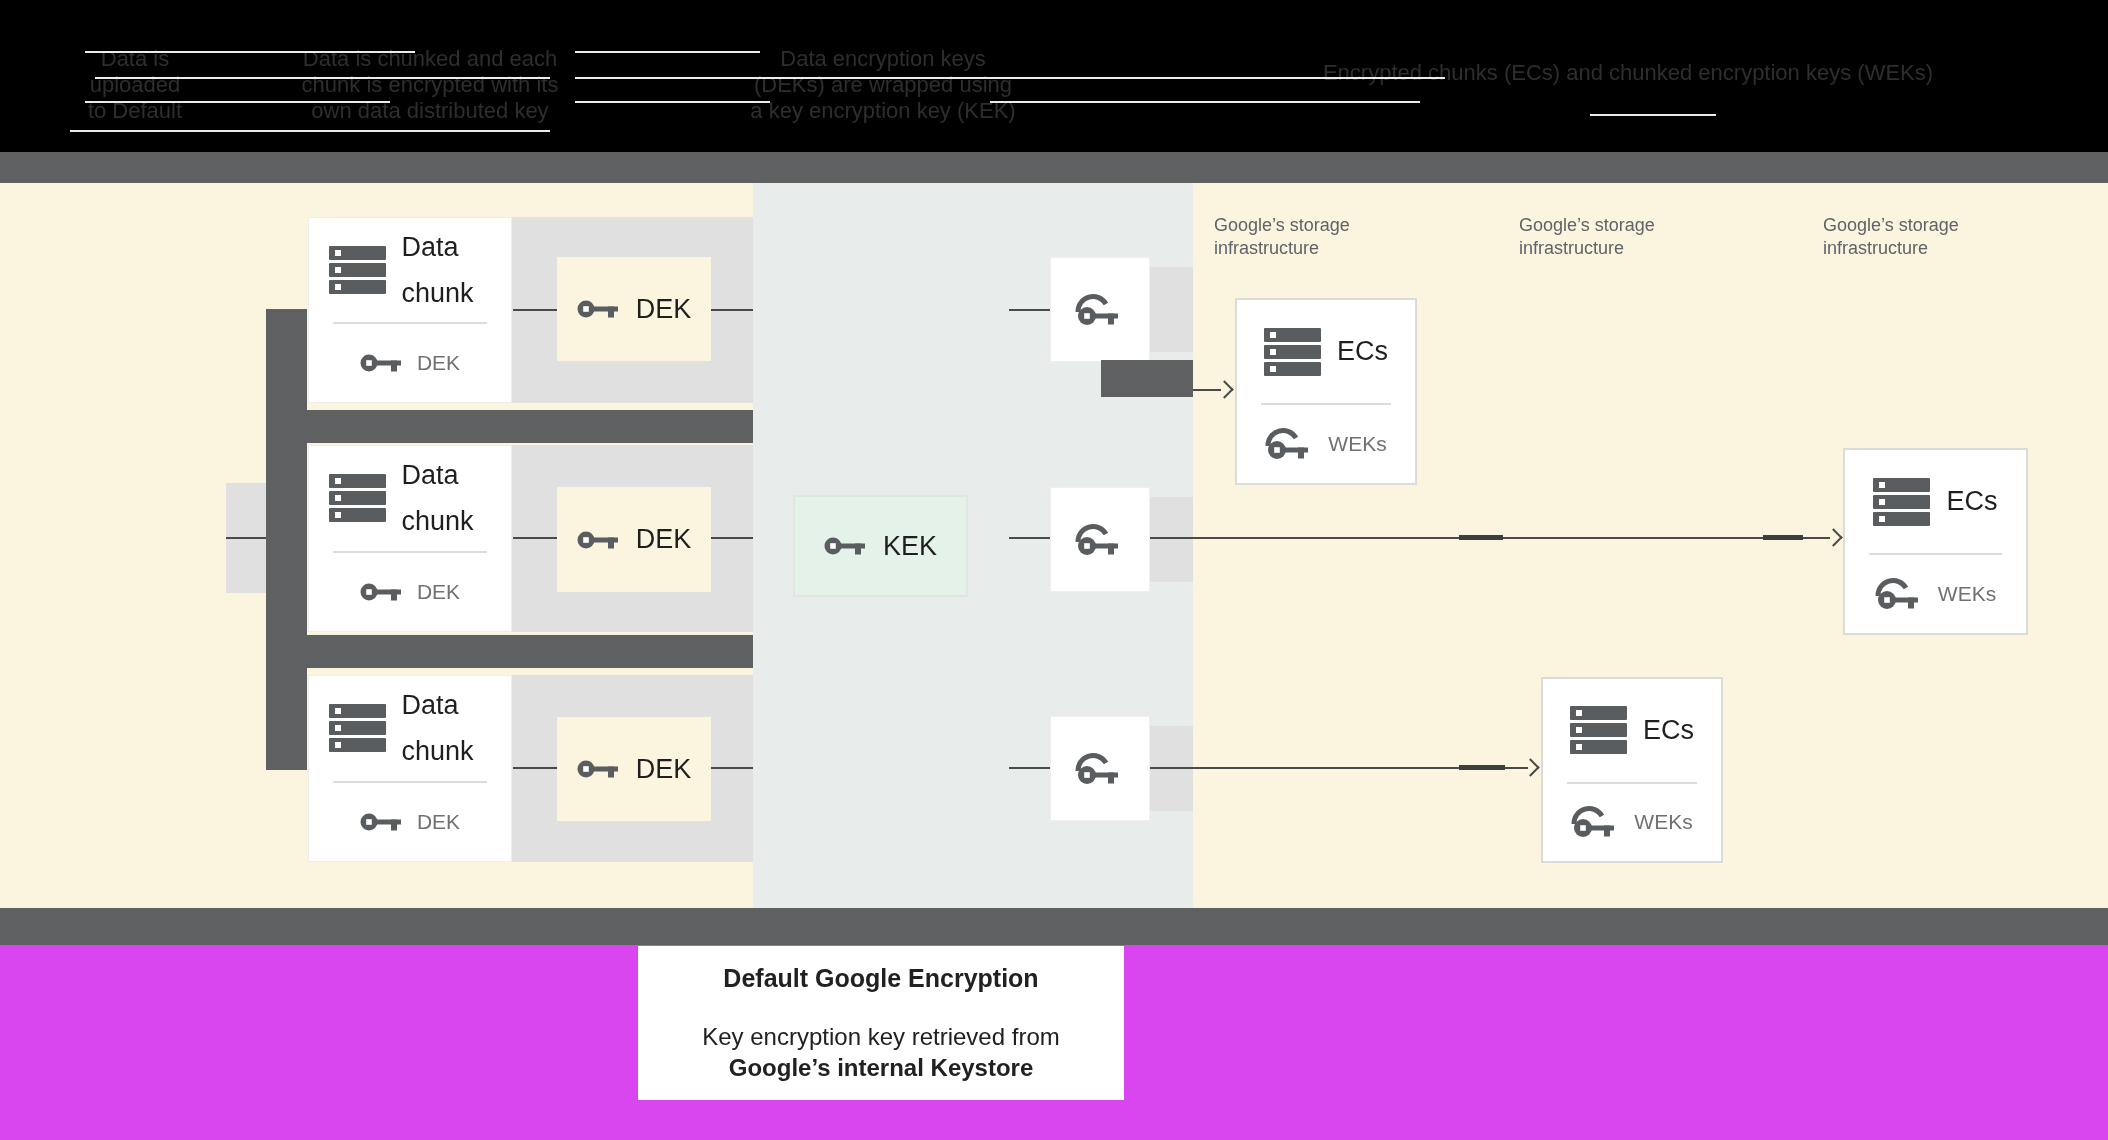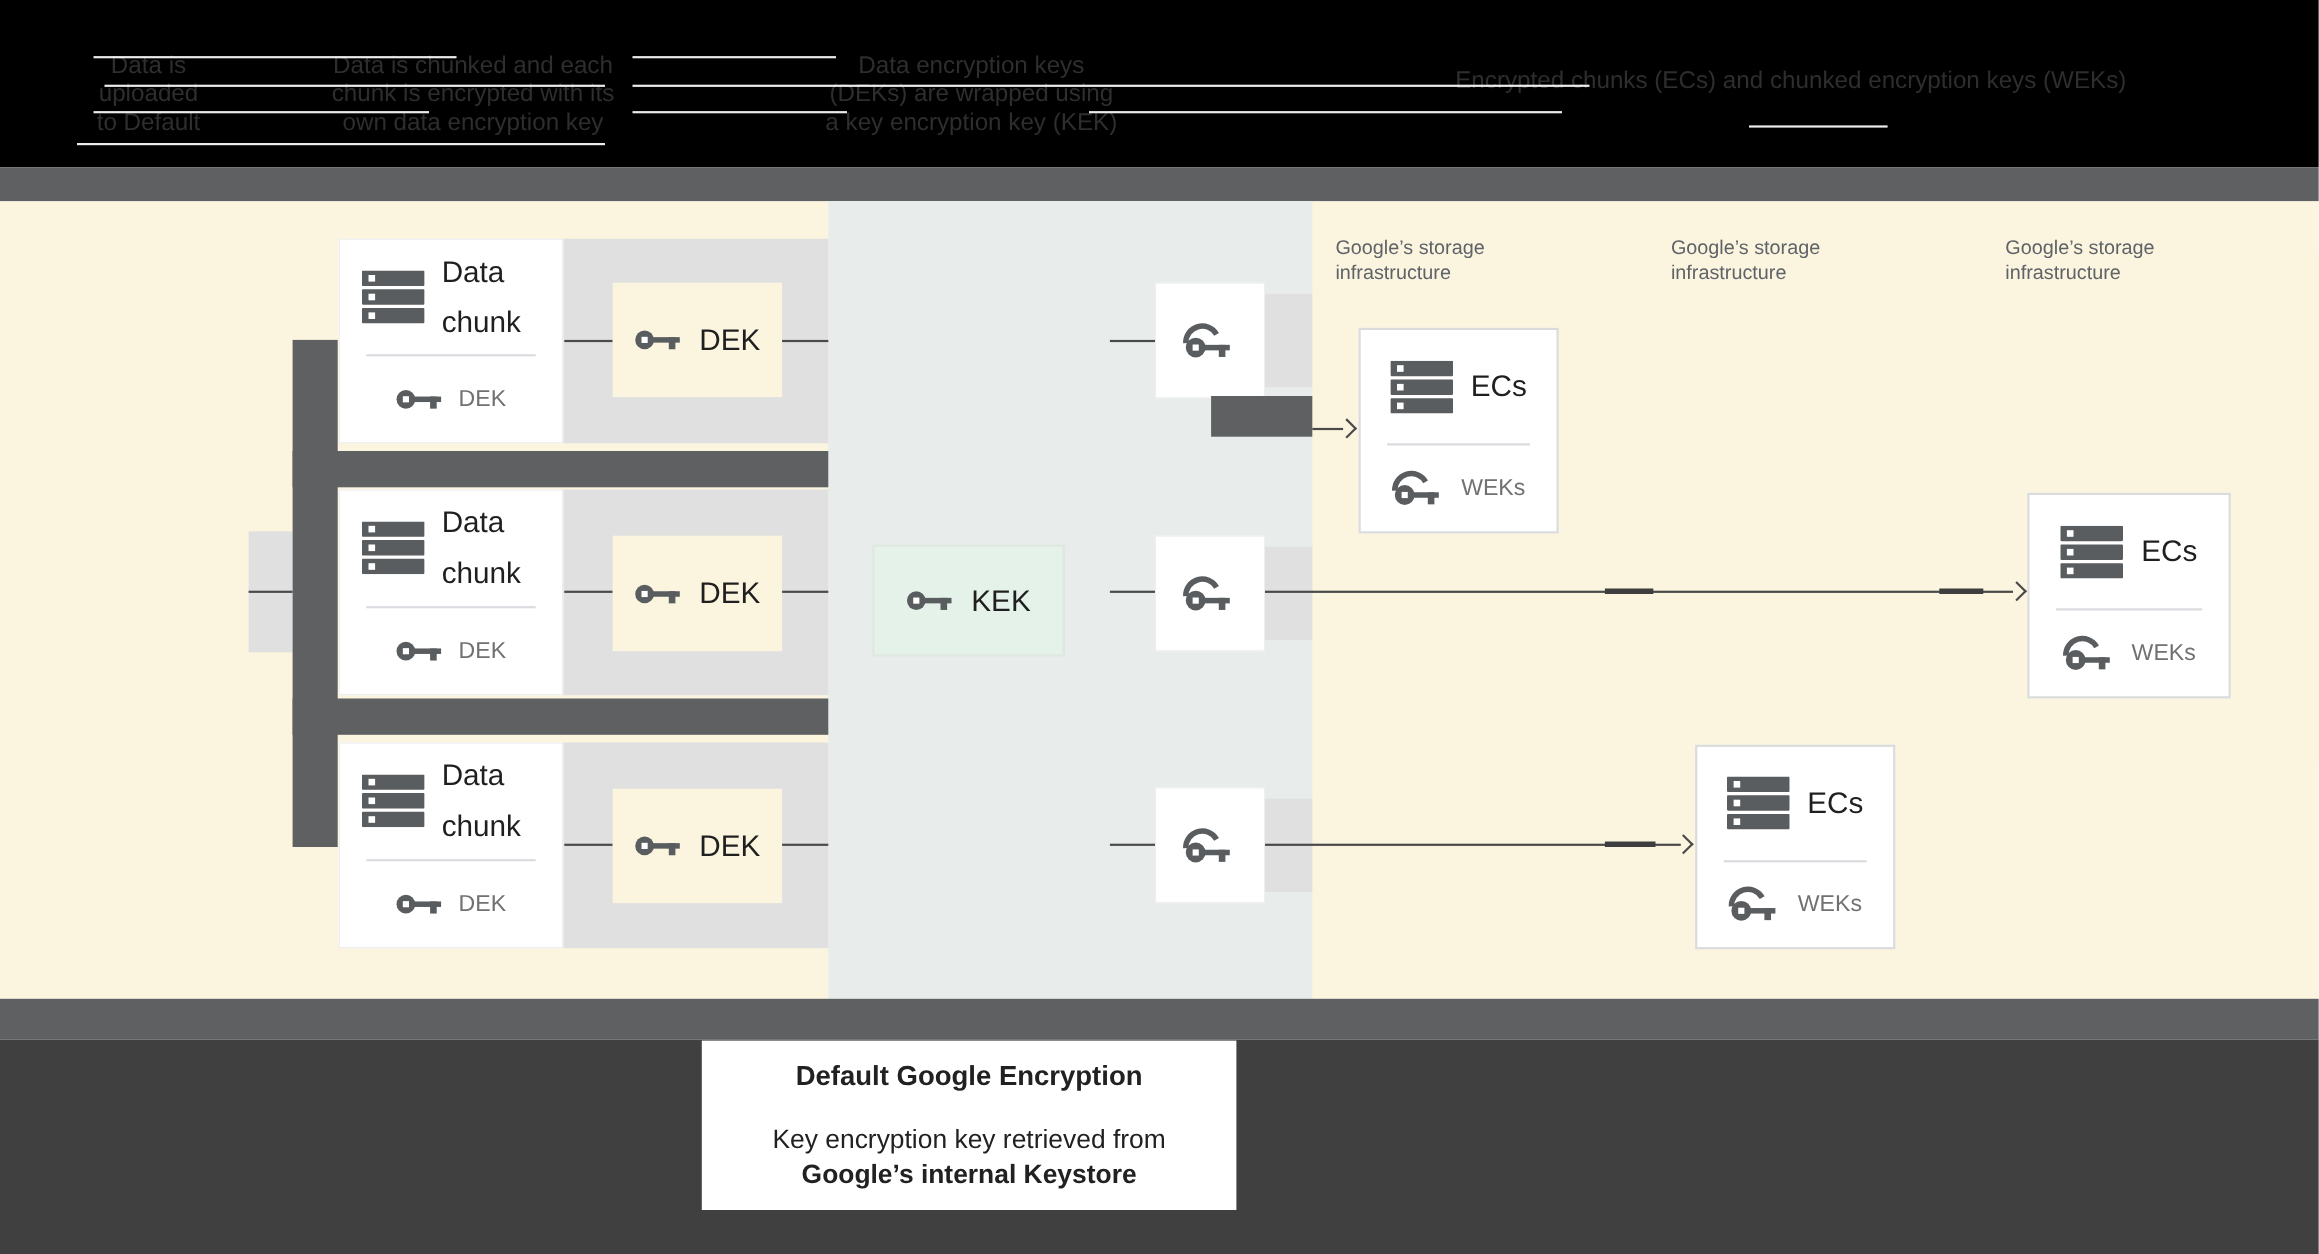--- a/index.html
+++ b/index.html
@@ -29,42 +29,42 @@
   .smalllabel{font-size:21px;color:#717171;}
   .dekbox{position:absolute;background:#fbf4df;display:flex;align-items:center;justify-content:center;gap:15px;}
   .kekbox{position:absolute;background:#e4f2ea;border:2px solid #e0e7e2;
           display:flex;align-items:center;justify-content:center;gap:15px;}
   .keycell{position:absolute;background:#fff;border:1px solid #efefef;
            display:flex;align-items:center;justify-content:center;}
   .databox{position:absolute;background:#fff;border:1px solid #ededed;
            display:flex;align-items:center;justify-content:center;gap:16px;}
   .storagelabel{position:absolute;font-size:18px;line-height:23px;color:#5f6368;}
   
-  .footer{position:absolute;left:0;top:945px;width:2108px;height:195px;background:#404040;}
+  .footer{position:absolute;left:0;top:945px;width:2108px;height:195px;background:#d946ef;}
   .footnote{position:absolute;left:638px;top:1px;width:486px;height:154px;background:#fff;
             display:flex;flex-direction:column;align-items:center;justify-content:center;text-align:center;}
   .footnote .t{font-size:25px;font-weight:700;color:#212121;margin-bottom:28px;}
   .footnote .l{font-size:24px;color:#212121;line-height:31px;}
   .footnote .b{font-weight:700;}
 </style>
 </head>
 <body>
 
 <div class="stage">
 
   <div class="banner">
     <div class="cap" style="left:80px;top:46px;width:110px;">
       <div>Data is</div>
       <div>uploaded</div>
       <div>to Default</div>
     </div>
     <div class="cap" style="left:280px;top:46px;width:300px;">
       <div>Data is chunked and each</div>
       <div>chunk is encrypted with its</div>
-      <div>own data encryption key</div>
+      <div>own data distributed key</div>
     </div>
     <div class="cap" style="left:733px;top:46px;width:300px;">
       <div>Data encryption keys</div>
       <div>(DEKs) are wrapped using</div>
       <div>a key encryption key (KEK)</div>
     </div>
     <div class="cap" style="left:1298px;top:60px;width:660px;">
       <div>Encrypted chunks (ECs) and chunked encryption keys (WEKs)</div>
     </div>
 

